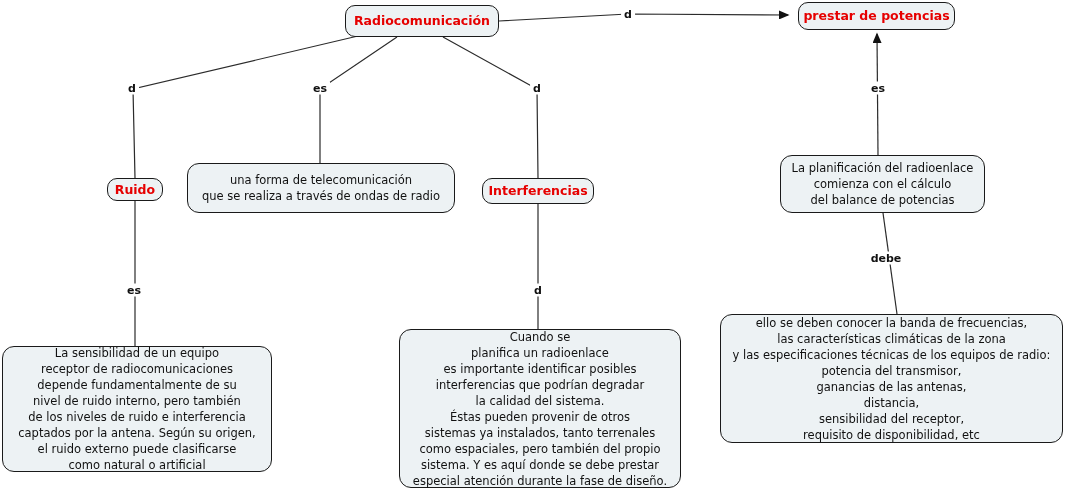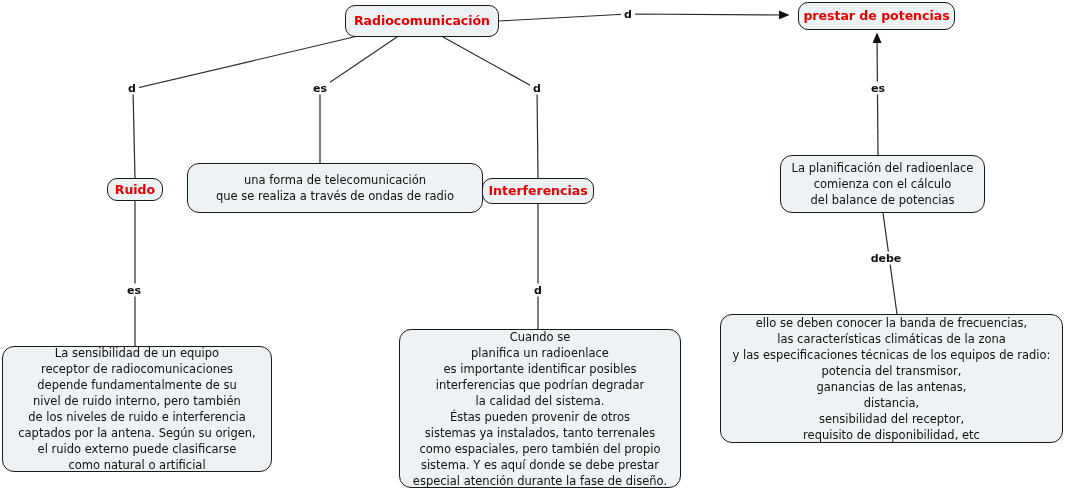--- a/index.html
+++ b/index.html
@@ -64,21 +64,21 @@
   </svg>
 
   <div class="node concept" style="left:345px;top:5px;width:154px;height:32px;">Radiocomunicación</div>
 
   <div class="node concept" style="left:798px;top:2px;width:157px;height:28px;">prestar de potencias</div>
 
   <div class="node concept" style="left:107px;top:178px;width:56px;height:23px;">Ruido</div>
 
   <div class="node concept" style="left:482px;top:178px;width:112px;height:26px;">Interferencias</div>
 
-  <div class="node" style="left:187px;top:163px;width:296px;height:50px;">una forma de telecomunicación
+  <div class="node" style="left:187px;top:163px;width:268px;height:50px;">una forma de telecomunicación
 que se realiza a través de ondas de radio</div>
 
   <div class="node" style="left:2px;top:346px;width:270px;height:126px;">La sensibilidad de un equipo
 receptor de radiocomunicaciones
 depende fundamentalmente de su
 nivel de ruido interno, pero también
 de los niveles de ruido e interferencia
 captados por la antena. Según su origen,
 el ruido externo puede clasificarse
 como natural o artificial</div>

